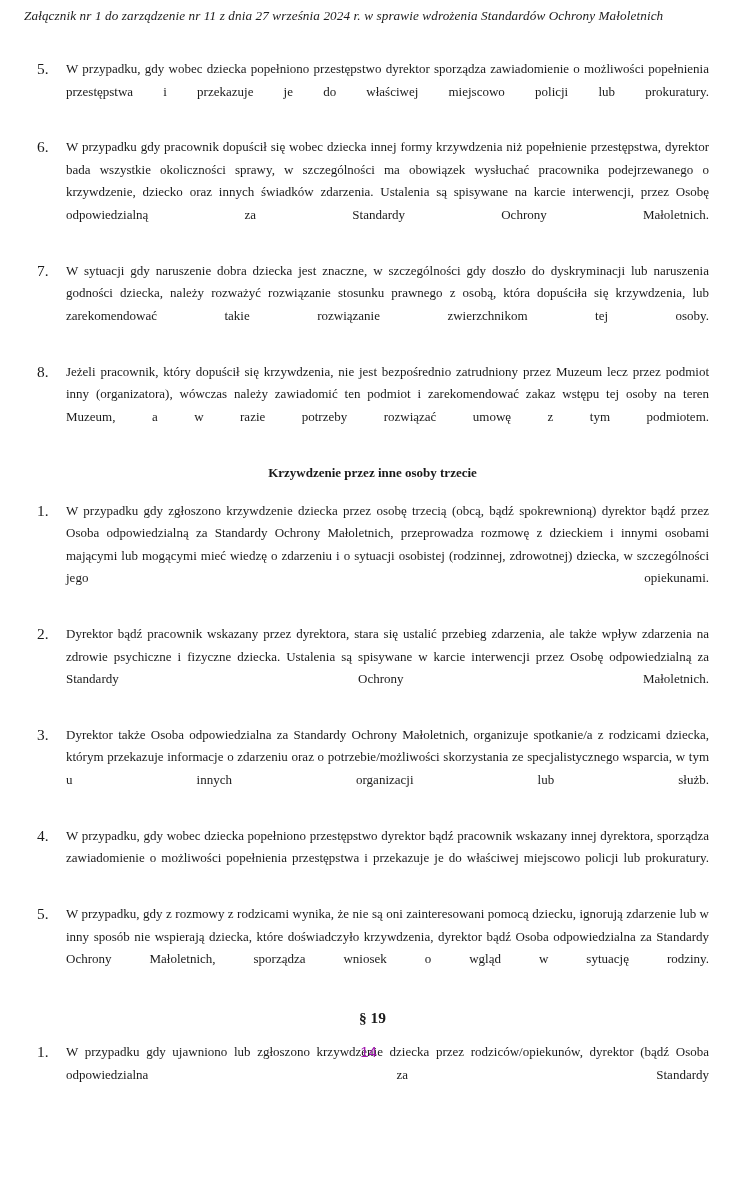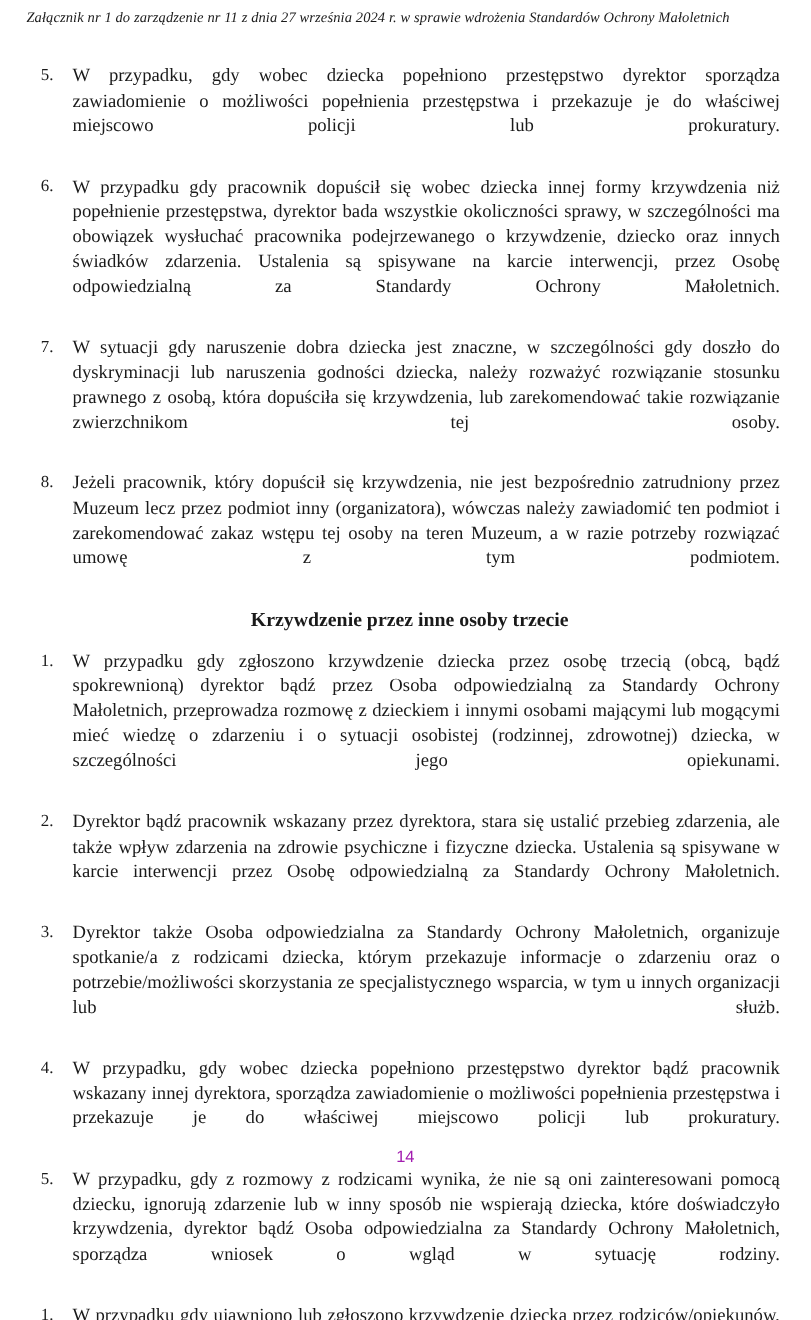--- a/index.html
+++ b/index.html
@@ -52,21 +52,21 @@
     flex: 0 0 30px;
     width: 30px;
     font-size: 15.4px;
     line-height: 22.6px;
     text-align: left;
     padding-left: 1px;
     box-sizing: border-box;
   }
   .item-body {
     flex: 1 1 auto;
-    font-size: 17px;
+    font-size: 13px;
     line-height: 22.6px;
     text-align: justify;
     text-justify: inter-word;
     hyphens: none;
   }
   .item-body::after {
     content: "";
     display: inline-block;
     width: 100%;
   }
@@ -74,21 +74,21 @@
     text-align: center;
     font-weight: bold;
     font-size: 15.4px;
     line-height: 22px;
     margin-top: 14px;
     margin-bottom: 12px;
   }
   .section-title {
     text-align: center;
     font-weight: bold;
-    font-size: 18px;
+    font-size: 13px;
     line-height: 22px;
     margin-bottom: 16px;
   }
   .page-number {
     position: absolute;
     bottom: 18px;
     left: 0;
     right: 0;
     text-align: center;
     font-family: "Liberation Sans", "DejaVu Sans", sans-serif;
@@ -152,20 +152,21 @@
         <div class="item-body">W przypadku, gdy wobec dziecka popełniono przestępstwo dyrektor bądź pracownik wskazany innej dyrektora, sporządza zawiadomienie o możliwości popełnienia przestępstwa i przekazuje je do właściwej miejscowo policji lub prokuratury.</div>
       </div>
 
       <div class="item">
         <div class="item-num">5.</div>
         <div class="item-body">W przypadku,  gdy z rozmowy  z rodzicami wynika,  że nie są oni  zainteresowani pomocą dziecku, ignorują zdarzenie lub w inny sposób nie wspierają dziecka, które doświadczyło krzywdzenia, dyrektor bądź Osoba odpowiedzialna za Standardy Ochrony Małoletnich, sporządza wniosek o wgląd w sytuację rodziny.</div>
       </div>
     </div>
 
     <div>
+      <div class="section-mark">§ 19</div>
 
       <div class="item">
         <div class="item-num">1.</div>
         <div class="item-body">W przypadku      gdy ujawniono      lub      zgłoszono      krzywdzenie      dziecka przez rodziców/opiekunów, dyrektor (bądź Osoba odpowiedzialna za Standardy</div>
       </div>
     </div>
 
   </div>
 
   <div class="page-number">14</div>

